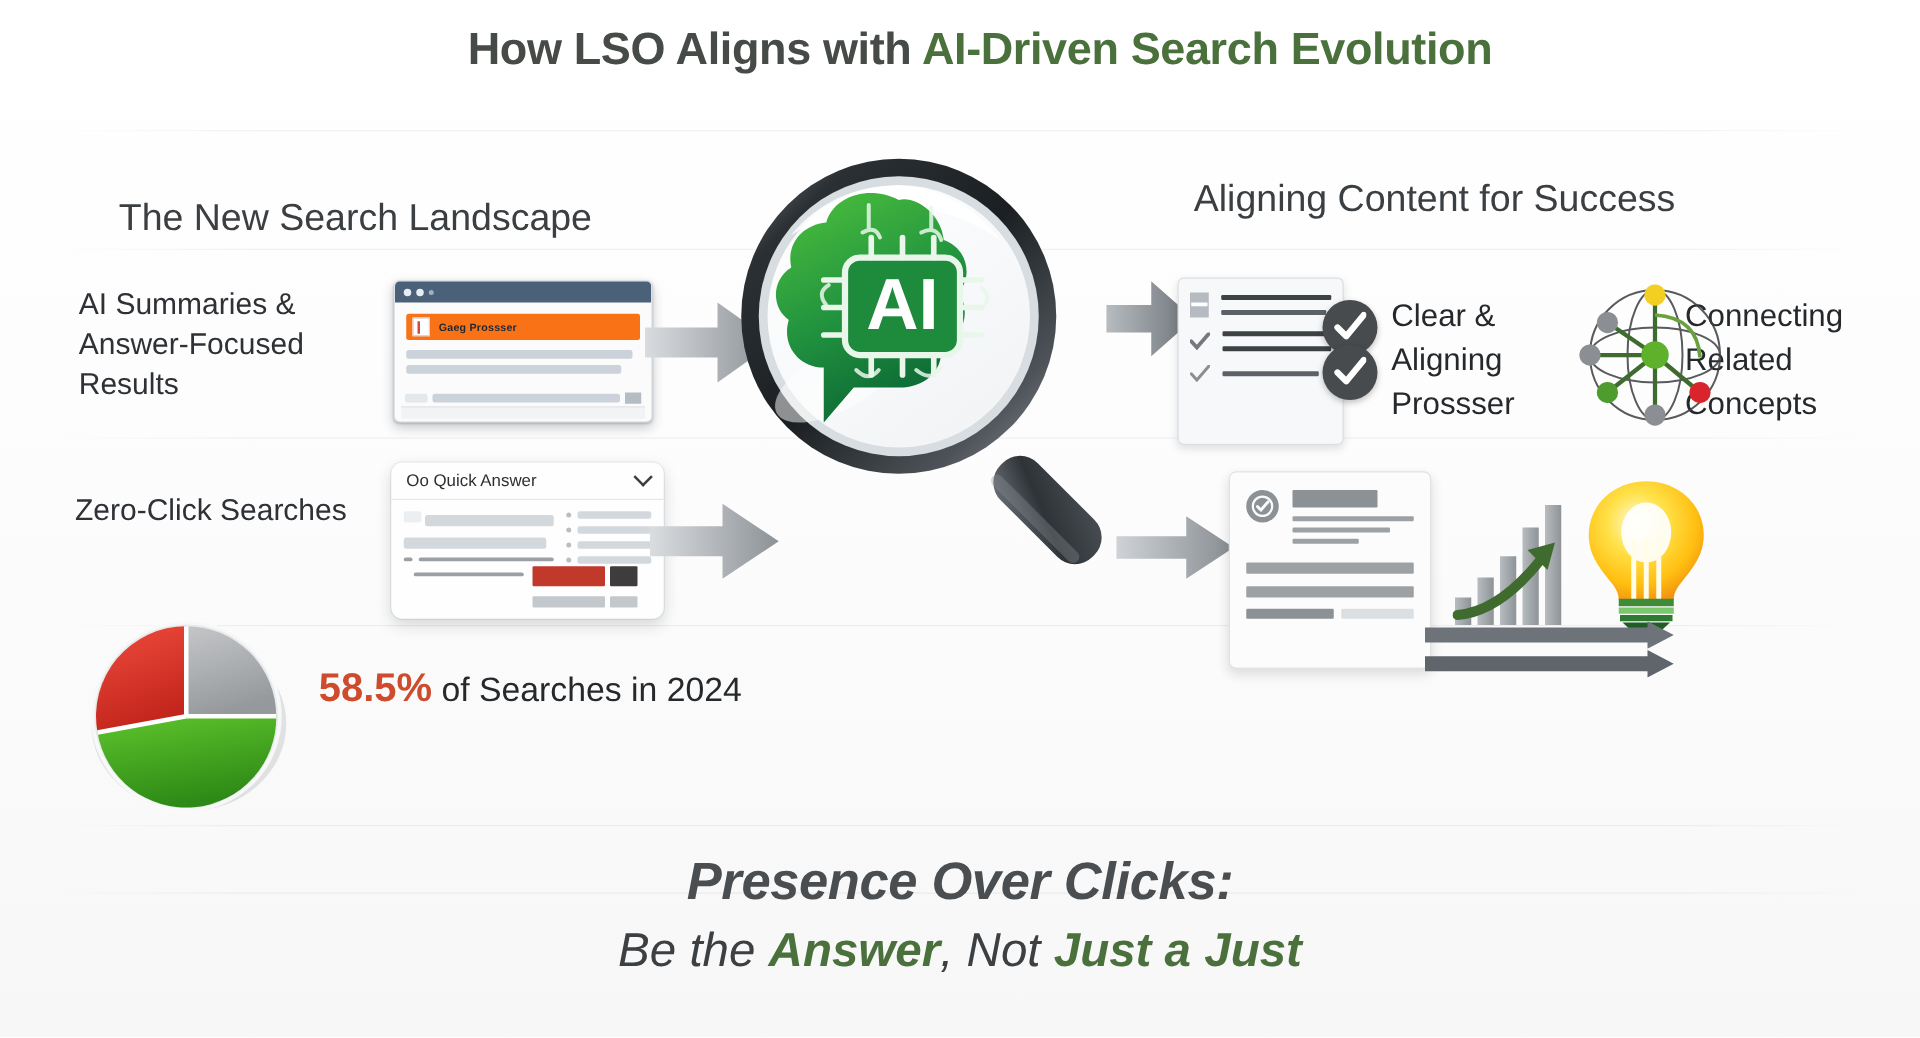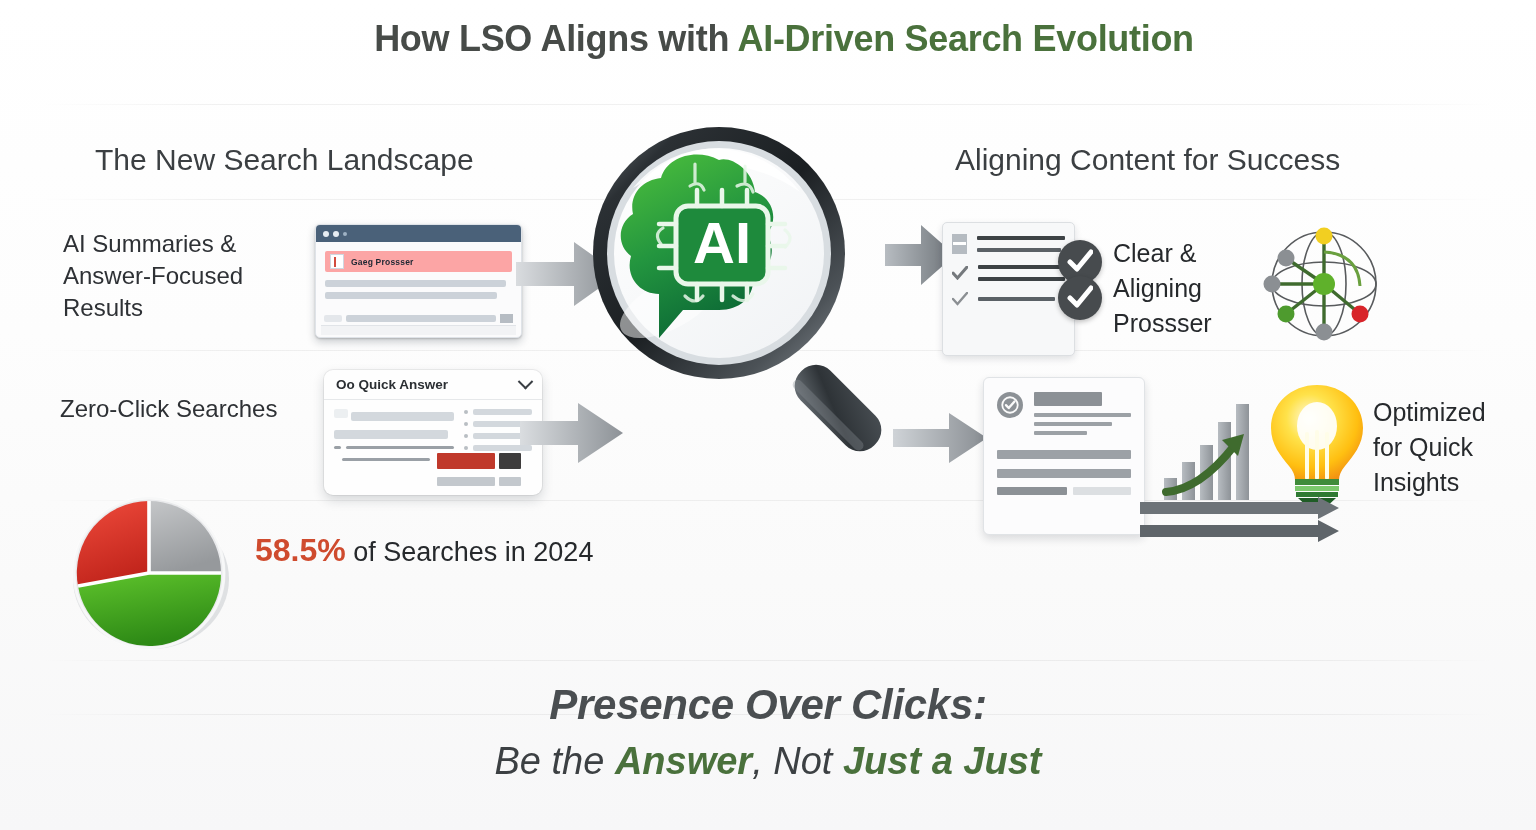--- a/index.html
+++ b/index.html
@@ -33,21 +33,21 @@
   }
   #title .grn { color: #4a713c; }
 
   
   .col-head {
     position: absolute;
     font-size: 30px;
     color: #3b3f42;
     white-space: nowrap;
   }
-  #head-left  { left: 95px;  top: 143px; }
+  #head-left  { left: 95px;  top: 158px; }
   #head-right { left: 955px; top: 143px; }
 
   
   .side-label {
     position: absolute;
     font-size: 24px;
     line-height: 32px;
     color: #2e3135;
     white-space: nowrap;
   }
@@ -80,47 +80,46 @@
   }
   #browser .bar {
     height: 17px; background: #4a6179;
     display: flex; align-items: center; padding-left: 7px; gap: 4px;
   }
   #browser .dot { width: 6px; height: 6px; border-radius: 50%; background: #e8edf2; }
   #browser .dot.sm { width: 4px; height: 4px; background:#9fb2c4; }
   #browser .bodyarea { padding: 9px 9px 0 9px; }
   #browser .resultrow {
     display:flex; align-items:center; gap:7px;
-    background:#fca5a5; padding: 3px 5px; border-radius:2px;
+    background:#f97316; padding: 3px 5px; border-radius:2px;
     margin-bottom: 8px;
   }
   #browser .favicon {
     width:14px; height:15px; background:#ffffff;
     border:1px solid #cfd7e0; position:relative; flex:none;
   }
   #browser .favicon:after{
     content:""; position:absolute; left:3px; top:2px; width:2px; height:10px;
     background:#d24b3e;
   }
   #browser .restext { font-size:8.5px; color:#1d2733; font-weight:bold; letter-spacing:.2px;}
   #browser .gline { height:7px; background:#ccd2d9; border-radius:2px; margin-bottom:5px;}
   #browser .footline{ position:absolute; left:8px; bottom:14px; right:8px; display:flex; gap:4px; align-items:center;}
   #browser .footline .a{ width:18px; height:7px; background:#e4e7eb; border-radius:2px;}
   #browser .footline .b{ flex:1; height:7px; background:#ccd2d9; border-radius:2px;}
   #browser .footline .c{ width:13px; height:9px; background:#b6bcc3;}
   #browser .baseplate{ position:absolute; left:5px; right:5px; bottom:2px; height:10px; background:#f2f3f5; border-top:1px solid #e1e4e8;}
 
   
   #dropcard {
-    position: absolute; left: 324px; top: 370px;
+    position: absolute; left: 313px; top: 370px;
     width: 218px; height: 125px;
     background:#fefefe; border-radius:9px;
     box-shadow: 0 5px 12px rgba(25,35,50,.17), 0 0 0 1px rgba(0,0,0,.06);
     overflow:hidden;
-    font-weight:bold;
   }
   #dropcard .selectbar{
     height:30px; border-bottom:1px solid #e6e8ea;
     display:flex; align-items:center; justify-content:space-between;
     padding: 0 11px 0 12px;
   }
   #dropcard .seltext{ font-size:13.5px; color:#2b2f33; }
   #dropcard .chev{ width:11px; height:11px; border-right:2px solid #3a3f44; border-bottom:2px solid #3a3f44; transform:rotate(45deg) translate(-2px,-2px);}
   #dropcard .inner{ display:flex; padding:9px 10px 0 10px; gap:10px;}
   #dropcard .lcol{ flex:1; }
@@ -237,24 +236,24 @@
     <div>AI Summaries &amp;</div>
     <div>Answer-Focused</div>
     <div>Results</div>
   </div>
 
   <div class="right-label" id="lbl-clear">
     <div>Clear &amp;</div>
     <div>Aligning</div>
     <div>Prossser</div>
   </div>
-  <div class="right-label" id="lbl-optim">
-    <div>Optimized</div>
-    <div>for Quick</div>
-    <div>Insights</div>
+  <div class="right-label" id="lbl-connect">
+    <div>Connecting</div>
+    <div>Related</div>
+    <div>Concepts</div>
   </div>
 
   <div id="browser">
     <div class="bar">
       <span class="dot"></span>
       <span class="dot"></span>
       <span class="dot sm"></span>
     </div>
     <div class="bodyarea">
       <div class="resultrow">

